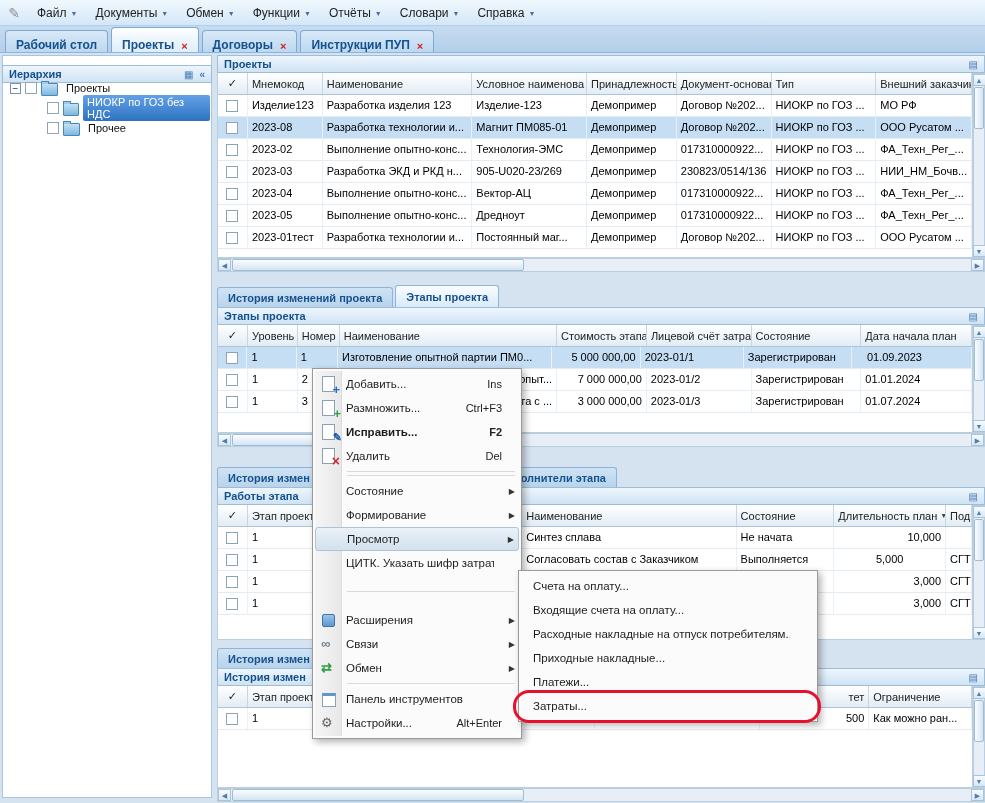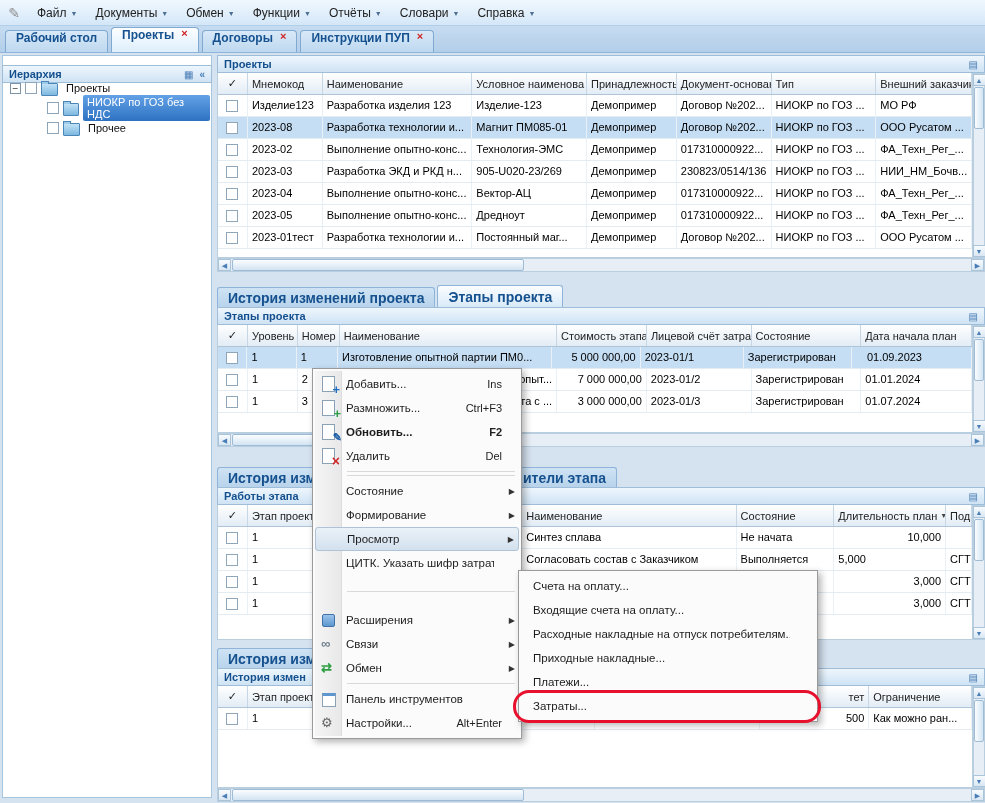--- a/index.html
+++ b/index.html
@@ -13,21 +13,21 @@
     background:linear-gradient(#f0f8fe,#d4e7f8);border-bottom:1px solid #b3cfe7;
     display:flex;align-items:center;padding-left:4px;box-sizing:border-box}
   .logo{width:20px;text-align:center;color:#8b8b8b;font-size:14px;margin-right:4px}
   .mbitems{display:flex;align-items:center}
   .mbitem{display:flex;align-items:center;gap:4px;padding:0 9px;height:22px;font-size:12px;color:#222;cursor:default}
   .mbitem .arr{font-size:7px;color:#4d6f93;padding-top:2px}
   
   .tabbar{position:absolute;left:0;top:26px;width:985px;height:27px;
     background:linear-gradient(#c6dcf1,#b3cfe9);border-bottom:1px solid #8fb4d9;
     display:flex;align-items:flex-end;gap:3px;padding-left:5px;box-sizing:border-box}
-  .wtab{height:22px;display:flex;align-items:flex-start;gap:7px;padding:0 10px;
+  .wtab{height:22px;display:flex;align-items:flex-end;gap:7px;padding:0 10px;
     border:1px solid #7fa9d0;border-bottom:none;border-radius:4px 4px 0 0;
     background:linear-gradient(#d8e9f8,#bed8ef);color:#15518f;font-weight:bold;font-size:12px;box-sizing:border-box}
   .wtab.active{background:linear-gradient(#fdfeff,#ddeefb);height:25px}
   .wtab .close{color:#cf2222;font-weight:bold;font-size:11px;line-height:11px}
   
   .caption{position:absolute;height:18px;background:linear-gradient(#eef6fd,#cfe3f4);
     border:1px solid #9dbdd9;display:flex;align-items:center;justify-content:space-between;
     padding:0 6px;font-size:11px;font-weight:bold;color:#14508e;box-sizing:border-box}
   .cap-ic{font-weight:normal;color:#4a7db5;font-size:10px}
   .cap-ics{display:flex;gap:6px;align-items:center}
@@ -55,21 +55,21 @@
   .grow{display:flex;height:21px;border-bottom:1px solid #e3ecf3;background:#fff}
   .grow.sel{background:#c5def4}
   .gc{height:21px;line-height:20px;padding:0 4px;box-sizing:border-box;border-right:1px solid #e9f0f6;
     font-size:11px;color:#000;white-space:nowrap;overflow:hidden}
   .gc.ctr{display:flex;align-items:center;justify-content:center;padding:0}
   .ctr{justify-content:center}
   
   .subtabs{position:absolute;display:flex;gap:2px;align-items:flex-end;height:23px}
   .subtab{height:20px;display:flex;align-items:center;padding:0 10px;box-sizing:border-box;
     border:1px solid #8fb4d9;border-bottom:none;border-radius:3px 3px 0 0;
-    background:linear-gradient(#cfe3f4,#b8d3eb);color:#15518f;font-weight:bold;font-size:14px;white-space:nowrap;overflow:hidden}
+    background:linear-gradient(#cfe3f4,#b8d3eb);color:#15518f;font-weight:bold;font-size:11px;white-space:nowrap;overflow:hidden}
   .subtab.active{background:linear-gradient(#fbfdff,#d8eaf8);height:22px}
   .rowB .subtab:first-child{width:218px}
   .rowB .subtab:last-child{width:180px;justify-content:flex-end}
   .rowC .subtab{width:158px}
   
   .hscroll{position:absolute;height:14px;background:#e7eef5;border:1px solid #b9cede;
     display:flex;align-items:center;box-sizing:border-box}
   .vscroll{position:absolute;width:12px;background:#e7eef5;border:1px solid #b9cede;
     display:flex;flex-direction:column;align-items:center;box-sizing:border-box}
   .sbtn{width:13px;height:12px;font-size:7px;color:#4a7db5;text-align:center;line-height:12px;
@@ -461,21 +461,21 @@
       <div class="gc" style="width: 26px;"></div>
     </div>
     <div class="grow">
       <div class="gc ctr" style="width: 30px;">
         <span class="cbx"></span>
       </div>
       <div class="gc" style="width: 85px;">1</div>
       <div class="gc" style="width: 190px;"></div>
       <div class="gc" style="width: 215px;">Согласовать состав с Заказчиком</div>
       <div class="gc" style="width: 98px;">Выполняется</div>
-      <div class="gc" style="width: 112px; text-align: left;">5,000</div>
+      <div class="gc" style="width: 112px; text-align: center;">5,000</div>
       <div class="gc" style="width: 26px;">СГТ</div>
     </div>
     <div class="grow">
       <div class="gc ctr" style="width: 30px;">
         <span class="cbx"></span>
       </div>
       <div class="gc" style="width: 85px;">1</div>
       <div class="gc" style="width: 190px;"></div>
       <div class="gc" style="width: 215px;"></div>
       <div class="gc" style="width: 98px;"></div>
@@ -560,21 +560,21 @@
       <span class="marrow"></span>
     </div>
     <div class="mitem">
       <span class="mic clone-doc-icon"></span>
       <span class="mlabel">Размножить...</span>
       <span class="mshort">Ctrl+F3</span>
       <span class="marrow"></span>
     </div>
     <div class="mitem bold">
       <span class="mic edit-doc-icon"></span>
-      <span class="mlabel">Обновить...</span>
+      <span class="mlabel">Исправить...</span>
       <span class="mshort">F2</span>
       <span class="marrow"></span>
     </div>
     <div class="mitem">
       <span class="mic delete-doc-icon"></span>
       <span class="mlabel">Удалить</span>
       <span class="mshort">Del</span>
       <span class="marrow"></span>
     </div>
     <div class="msep"></div>

